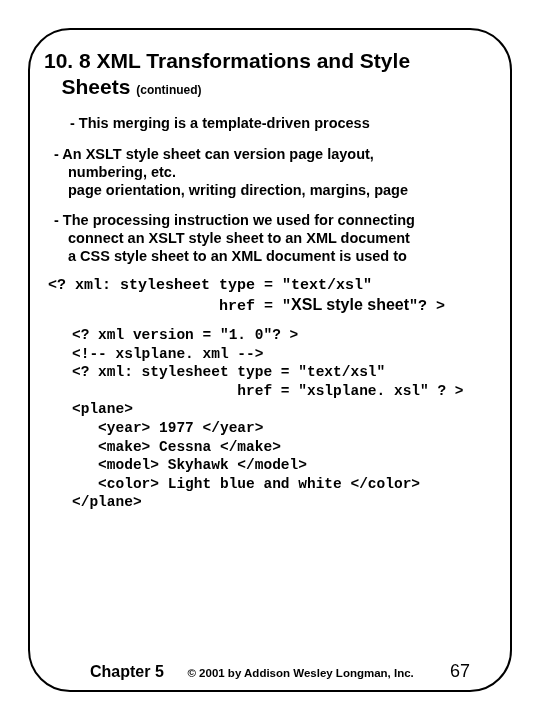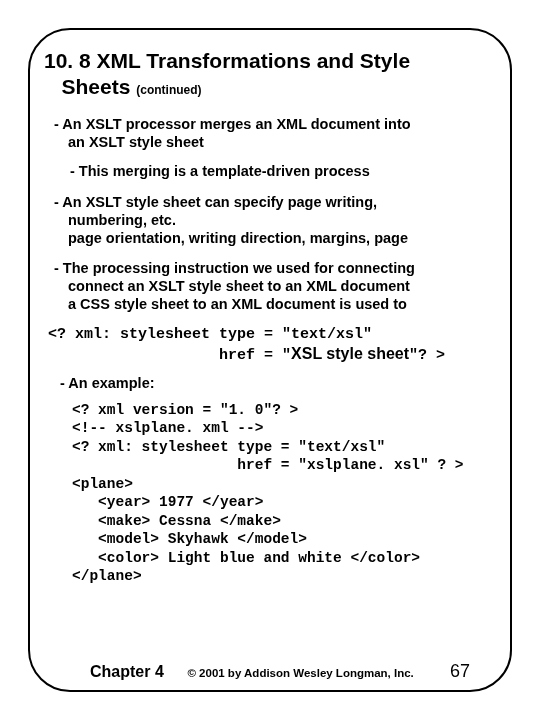--- a/index.html
+++ b/index.html
@@ -106,54 +106,49 @@
 </head>
 <body>
 
 <div class="slide-frame">
 
   <div class="title">
     <span>10. 8 XML Transformations and Style</span><br>
     &nbsp;&nbsp;&nbsp;<span>Sheets </span><span class="cont">(continued)</span>
   </div>
 
-  <div class="bullet">
-    <span>- An XSLT processor merges an XML document into</span>
-    <span class="indent">an XSLT style sheet</span>
-  </div>
 
   <div class="subbullet">- This merging is a template-driven process</div>
 
   <div class="bullet">
-    <span>- An XSLT style sheet can specify page writing,</span>
+    <span>- An XSLT style sheet can version page layout,</span>
     <span class="indent">numbering, etc.</span>
     <span class="indent">page orientation, writing direction, margins, page</span>
   </div>
 
   <div class="bullet">
     <span>- The processing instruction we used for connecting</span>
     <span class="indent">connect an XSLT style sheet to an XML document</span>
     <span class="indent">a CSS style sheet to an XML document is used to</span>
   </div>
 
   <div class="code"><span>&lt;? xml: stylesheet type = "text/xsl"</span>
 <span>                   href = "</span><span class="big">XSL style sheet</span><span>"? &gt;</span></div>
 
-  <div class="example-label">- An example:</div>
 
   <div class="code2"><span>&lt;? xml version = "1. 0"? &gt;</span>
 <span>&lt;!-- xslplane. xml --&gt;</span>
 <span>&lt;? xml: stylesheet type = "text/xsl"</span>
 <span>                   href = "xslplane. xsl" ? &gt;</span>
 <span>&lt;plane&gt;</span>
 <span>   &lt;year&gt; 1977 &lt;/year&gt;</span>
 <span>   &lt;make&gt; Cessna &lt;/make&gt;</span>
 <span>   &lt;model&gt; Skyhawk &lt;/model&gt;</span>
 <span>   &lt;color&gt; Light blue and white &lt;/color&gt;</span>
 <span>&lt;/plane&gt;</span></div>
 
   <div class="footer">
-    <span class="chap">Chapter 4</span>
+    <span class="chap">Chapter 5</span>
     <span class="copy">© 2001 by Addison Wesley Longman, Inc.</span>
     <span class="pg">67</span>
   </div>
 
 </div>
 
 </body></html>

